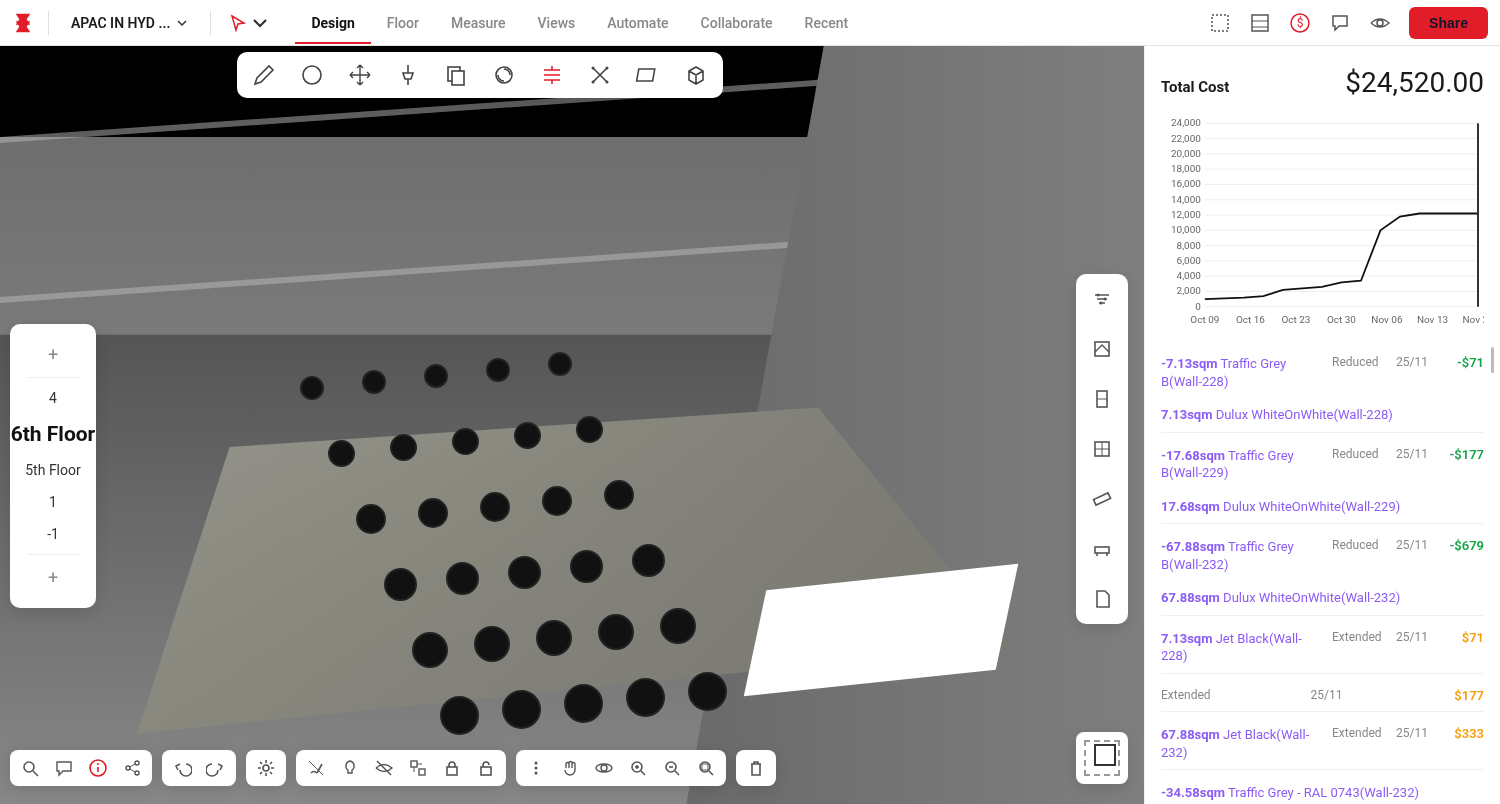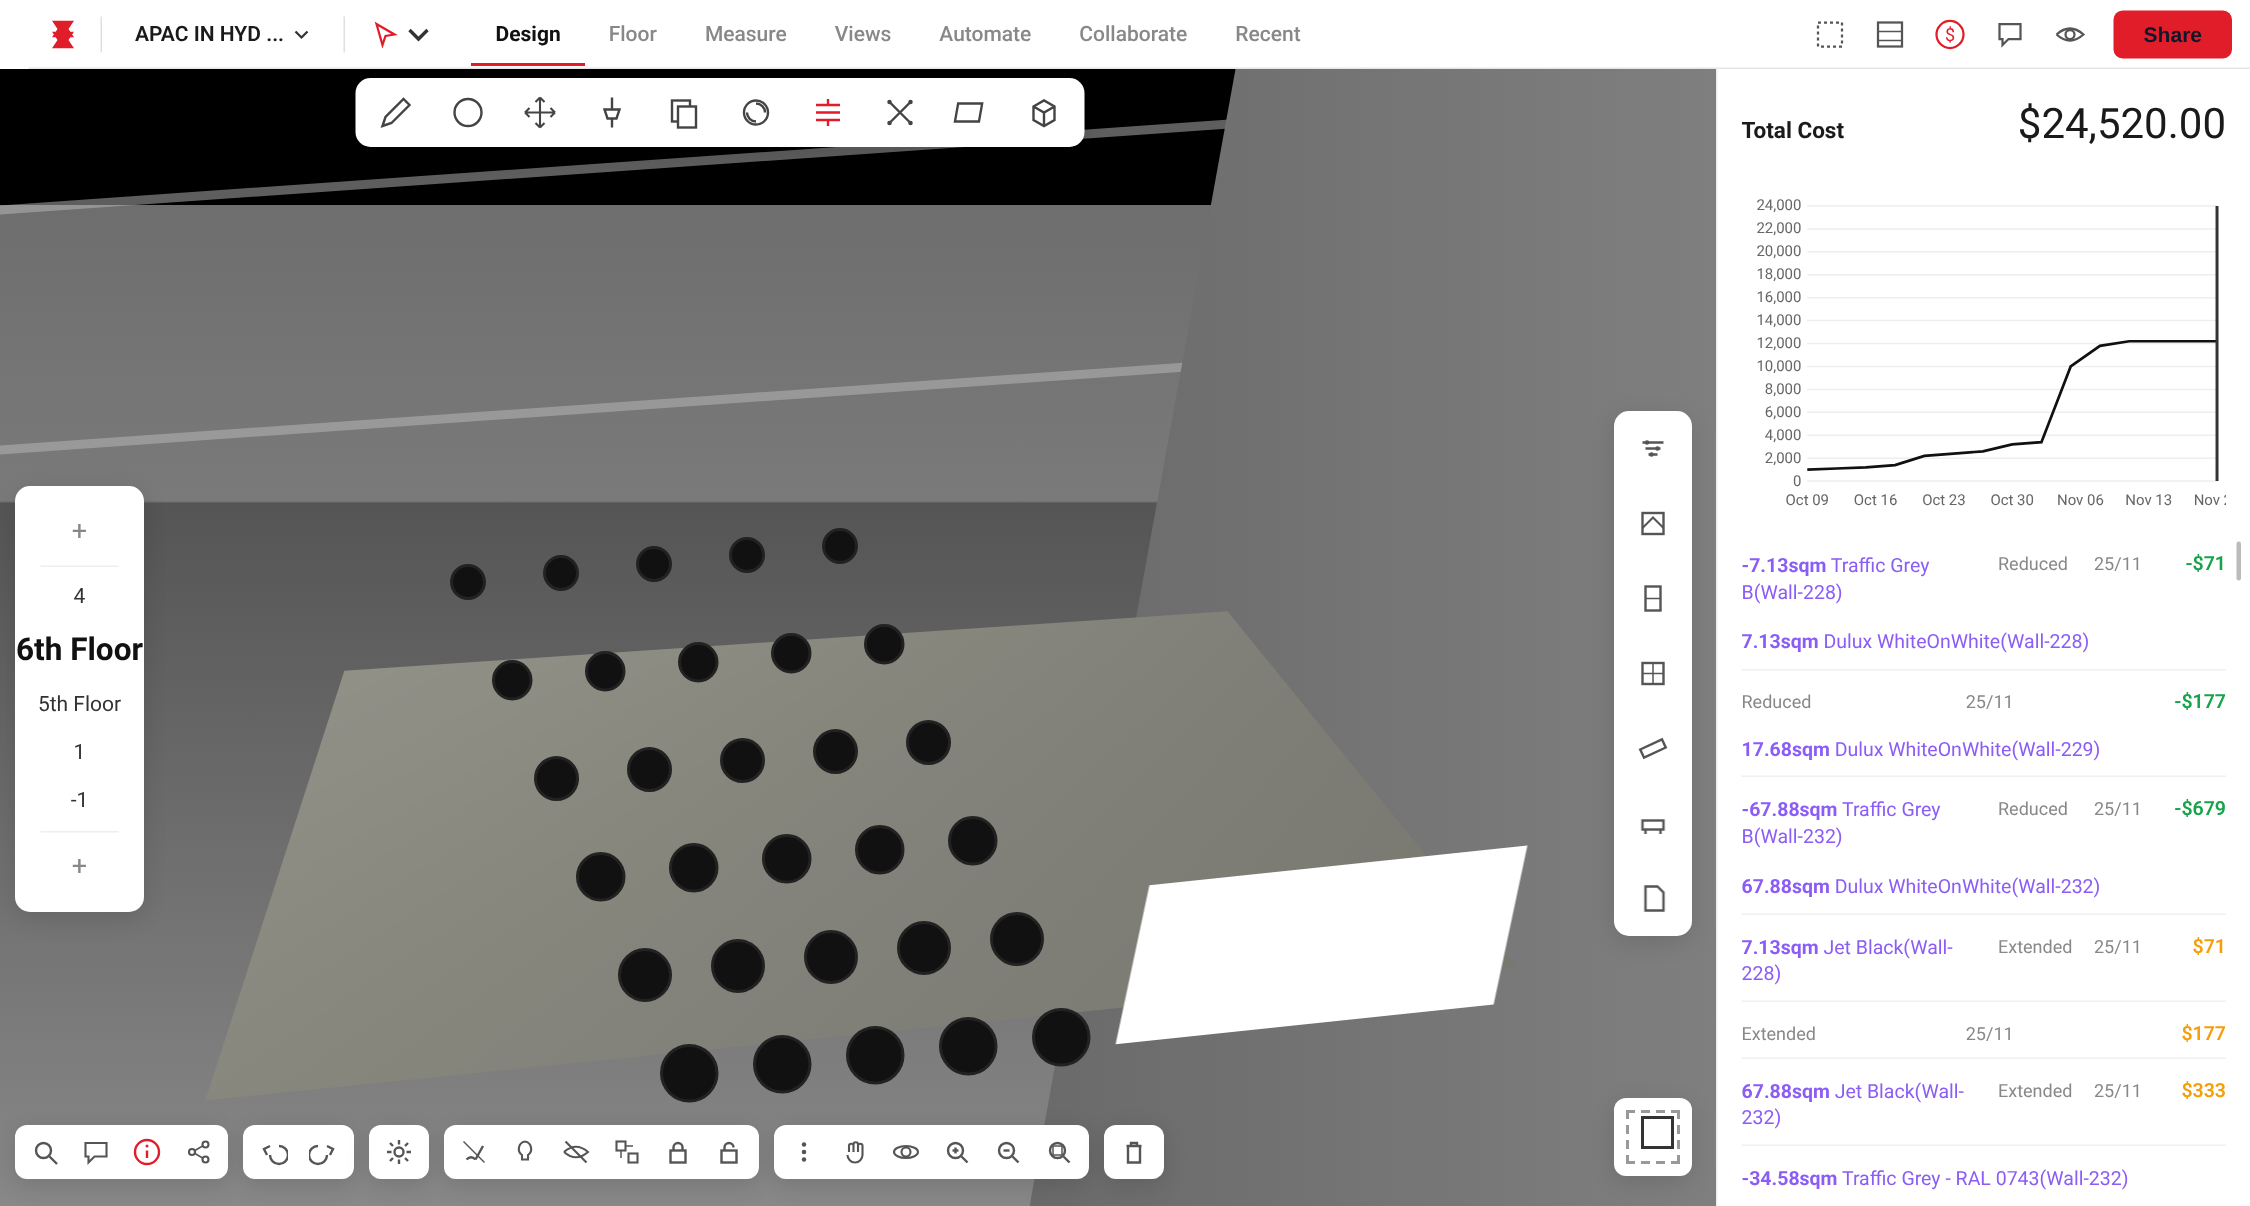--- a/index.html
+++ b/index.html
@@ -1,19 +1,19 @@
 <!DOCTYPE html>
 <html><head>
 <meta charset="utf-8">
 <style>
 * { margin: 0; padding: 0; box-sizing: border-box; }
 body { font-family: -apple-system, BlinkMacSystemFont, "Segoe UI", Roboto, Helvetica, Arial, sans-serif; background: #fff; width: 1500px; height: 804px; overflow: hidden; position: relative; }
 
 
-.top-bar { height: 46px; border-bottom: 1px solid #e5e5e5; display: flex; align-items: center; padding: 0 12px; gap: 8px; position: relative; z-index: 10; background: #fff; margin-left: 19px; }
+.top-bar { height: 46px; border-bottom: 1px solid #e5e5e5; display: flex; align-items: center; padding: 0 12px; gap: 8px; position: relative; z-index: 10; background: #fff; }
 .logo { width: 22px; height: 22px; display: flex; align-items: center; justify-content: center; }
 .logo svg { width: 22px; height: 22px; }
 .project-selector { display: flex; align-items: center; gap: 6px; padding: 4px 8px; cursor: pointer; font-size: 14px; font-weight: 600; color: #1a1a1a; }
 .project-selector svg { width: 12px; height: 12px; }
 .divider-v { width: 1px; height: 24px; background: #e0e0e0; margin: 0 6px; }
 .cursor-tool { display: flex; align-items: center; gap: 4px; padding: 4px; cursor: pointer; }
 .cursor-tool svg { width: 18px; height: 18px; }
 .tabs { display: flex; gap: 0; margin-left: 14px; }
 .tab { padding: 12px 16px; font-size: 14px; color: #888; cursor: pointer; position: relative; font-weight: 500; }
 .tab.active { color: #111; font-weight: 700; }
@@ -56,21 +56,21 @@
 .mini-view-inner { width:100%; height:100%; border:2px dashed #999; position:relative; }
 .mini-view-inner::after { content:''; position:absolute; right:2px; top:2px; width:18px; height:18px; border:2px solid #333; }
 
 
 .bottom-bar { position: absolute; left: 10px; bottom: 18px; display: flex; gap: 10px; z-index: 5; }
 .bottom-group { background: #fff; border-radius: 8px; box-shadow: 0 4px 16px rgba(0,0,0,0.12); display: flex; align-items: center; padding: 8px 10px; gap: 14px; }
 .bottom-icon { width: 20px; height: 20px; cursor: pointer; color: #555; display:flex; align-items:center; justify-content:center; }
 .bottom-icon.red { color: #e11d2a; }
 
 
-.panel-header { display: flex; justify-content: space-between; align-items: baseline; margin-bottom: 32px; }
+.panel-header { display: flex; justify-content: space-between; align-items: baseline; margin-bottom: 18px; }
 .panel-title { font-size: 15px; font-weight: 700; color: #1a1a1a; }
 .panel-total { font-size: 28px; font-weight: 400; color: #1a1a1a; }
 .chart-area { position: relative; height: 210px; margin-bottom: 20px; }
 .chart-svg { width: 100%; height: 100%; }
 .chart-y-label { font-size: 10px; fill: #666; text-anchor: end; }
 .chart-x-label { font-size: 10px; fill: #666; text-anchor: middle; }
 .cost-list { font-size: 13px; position:relative; }
 .cost-list-scroll-indicator { position:absolute; right:-10px; top:0; width:3px; height:26px; background:#bbb; border-radius:2px; }
 .cost-row { display: flex; justify-content: space-between; padding: 8px 0; gap: 8px; }
 .cost-row.top-border { border-top: 1px solid #f0f0f0; padding-top: 14px; }
@@ -502,20 +502,21 @@
     <div class="cost-row">
           <div class="cost-desc"><span class="qty">-7.13sqm</span> Traffic Grey B(Wall-228)</div>
           <div class="cost-status">Reduced</div>
           <div class="cost-date">25/11</div>
           <div class="cost-amount amount-green">-$71</div>
         </div>
         <div class="cost-row">
           <div class="cost-desc"><span class="qty">7.13sqm</span> Dulux WhiteOnWhite(Wall-228)</div>
         </div>
         <div class="cost-row top-border">
+          <div class="cost-desc"><span class="qty">-17.68sqm</span> Traffic Grey B(Wall-229)</div>
           <div class="cost-status">Reduced</div>
           <div class="cost-date">25/11</div>
           <div class="cost-amount amount-green">-$177</div>
         </div>
         <div class="cost-row">
           <div class="cost-desc"><span class="qty">17.68sqm</span> Dulux WhiteOnWhite(Wall-229)</div>
         </div>
         <div class="cost-row top-border">
           <div class="cost-desc"><span class="qty">-67.88sqm</span> Traffic Grey B(Wall-232)</div>
           <div class="cost-status">Reduced</div>

